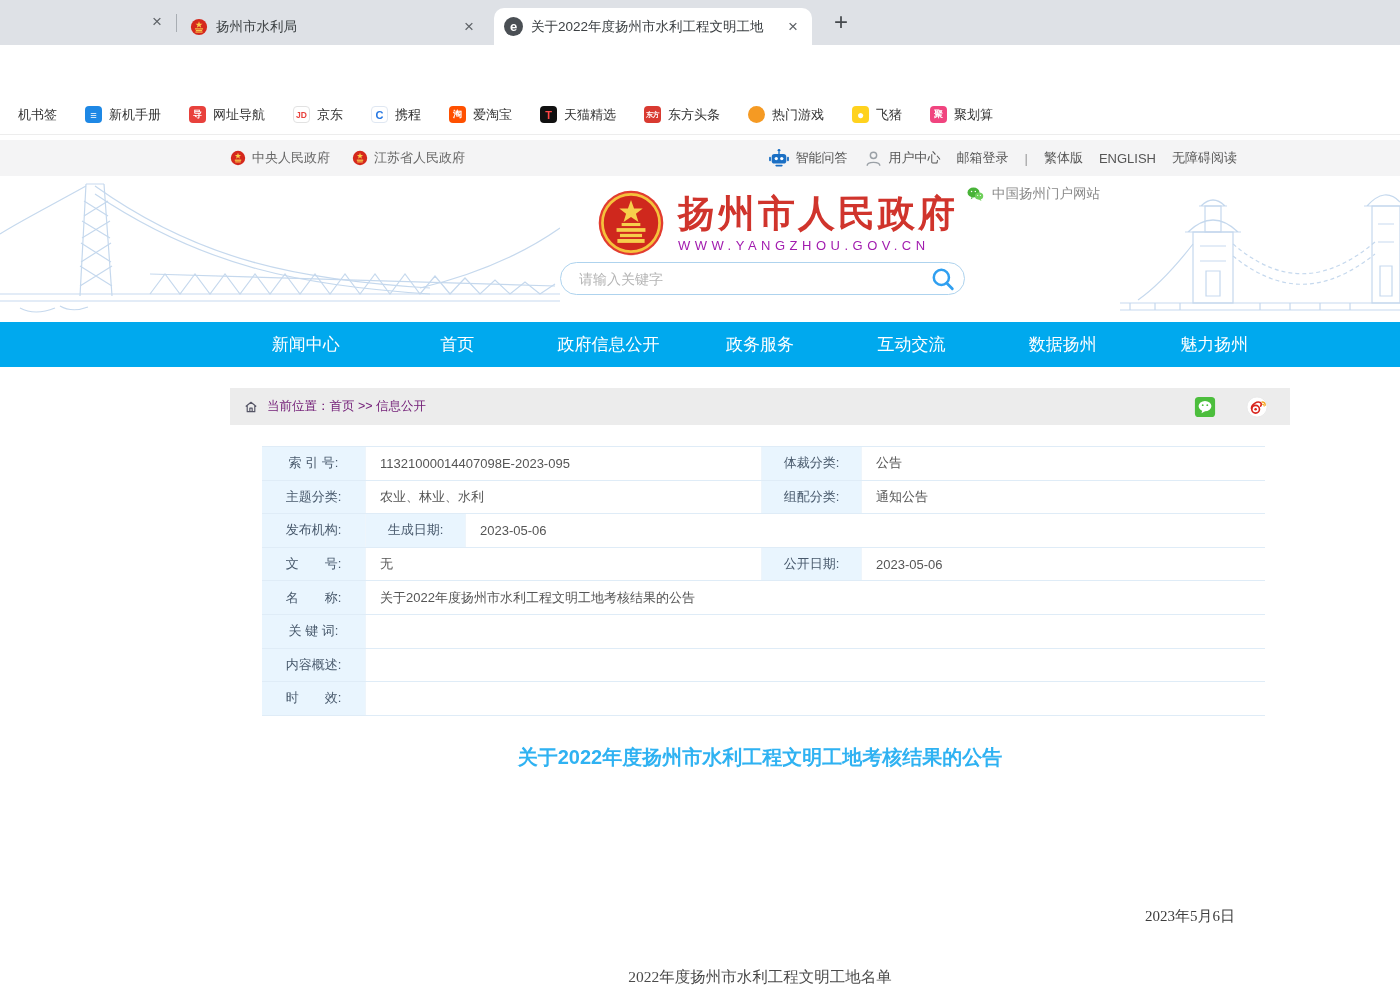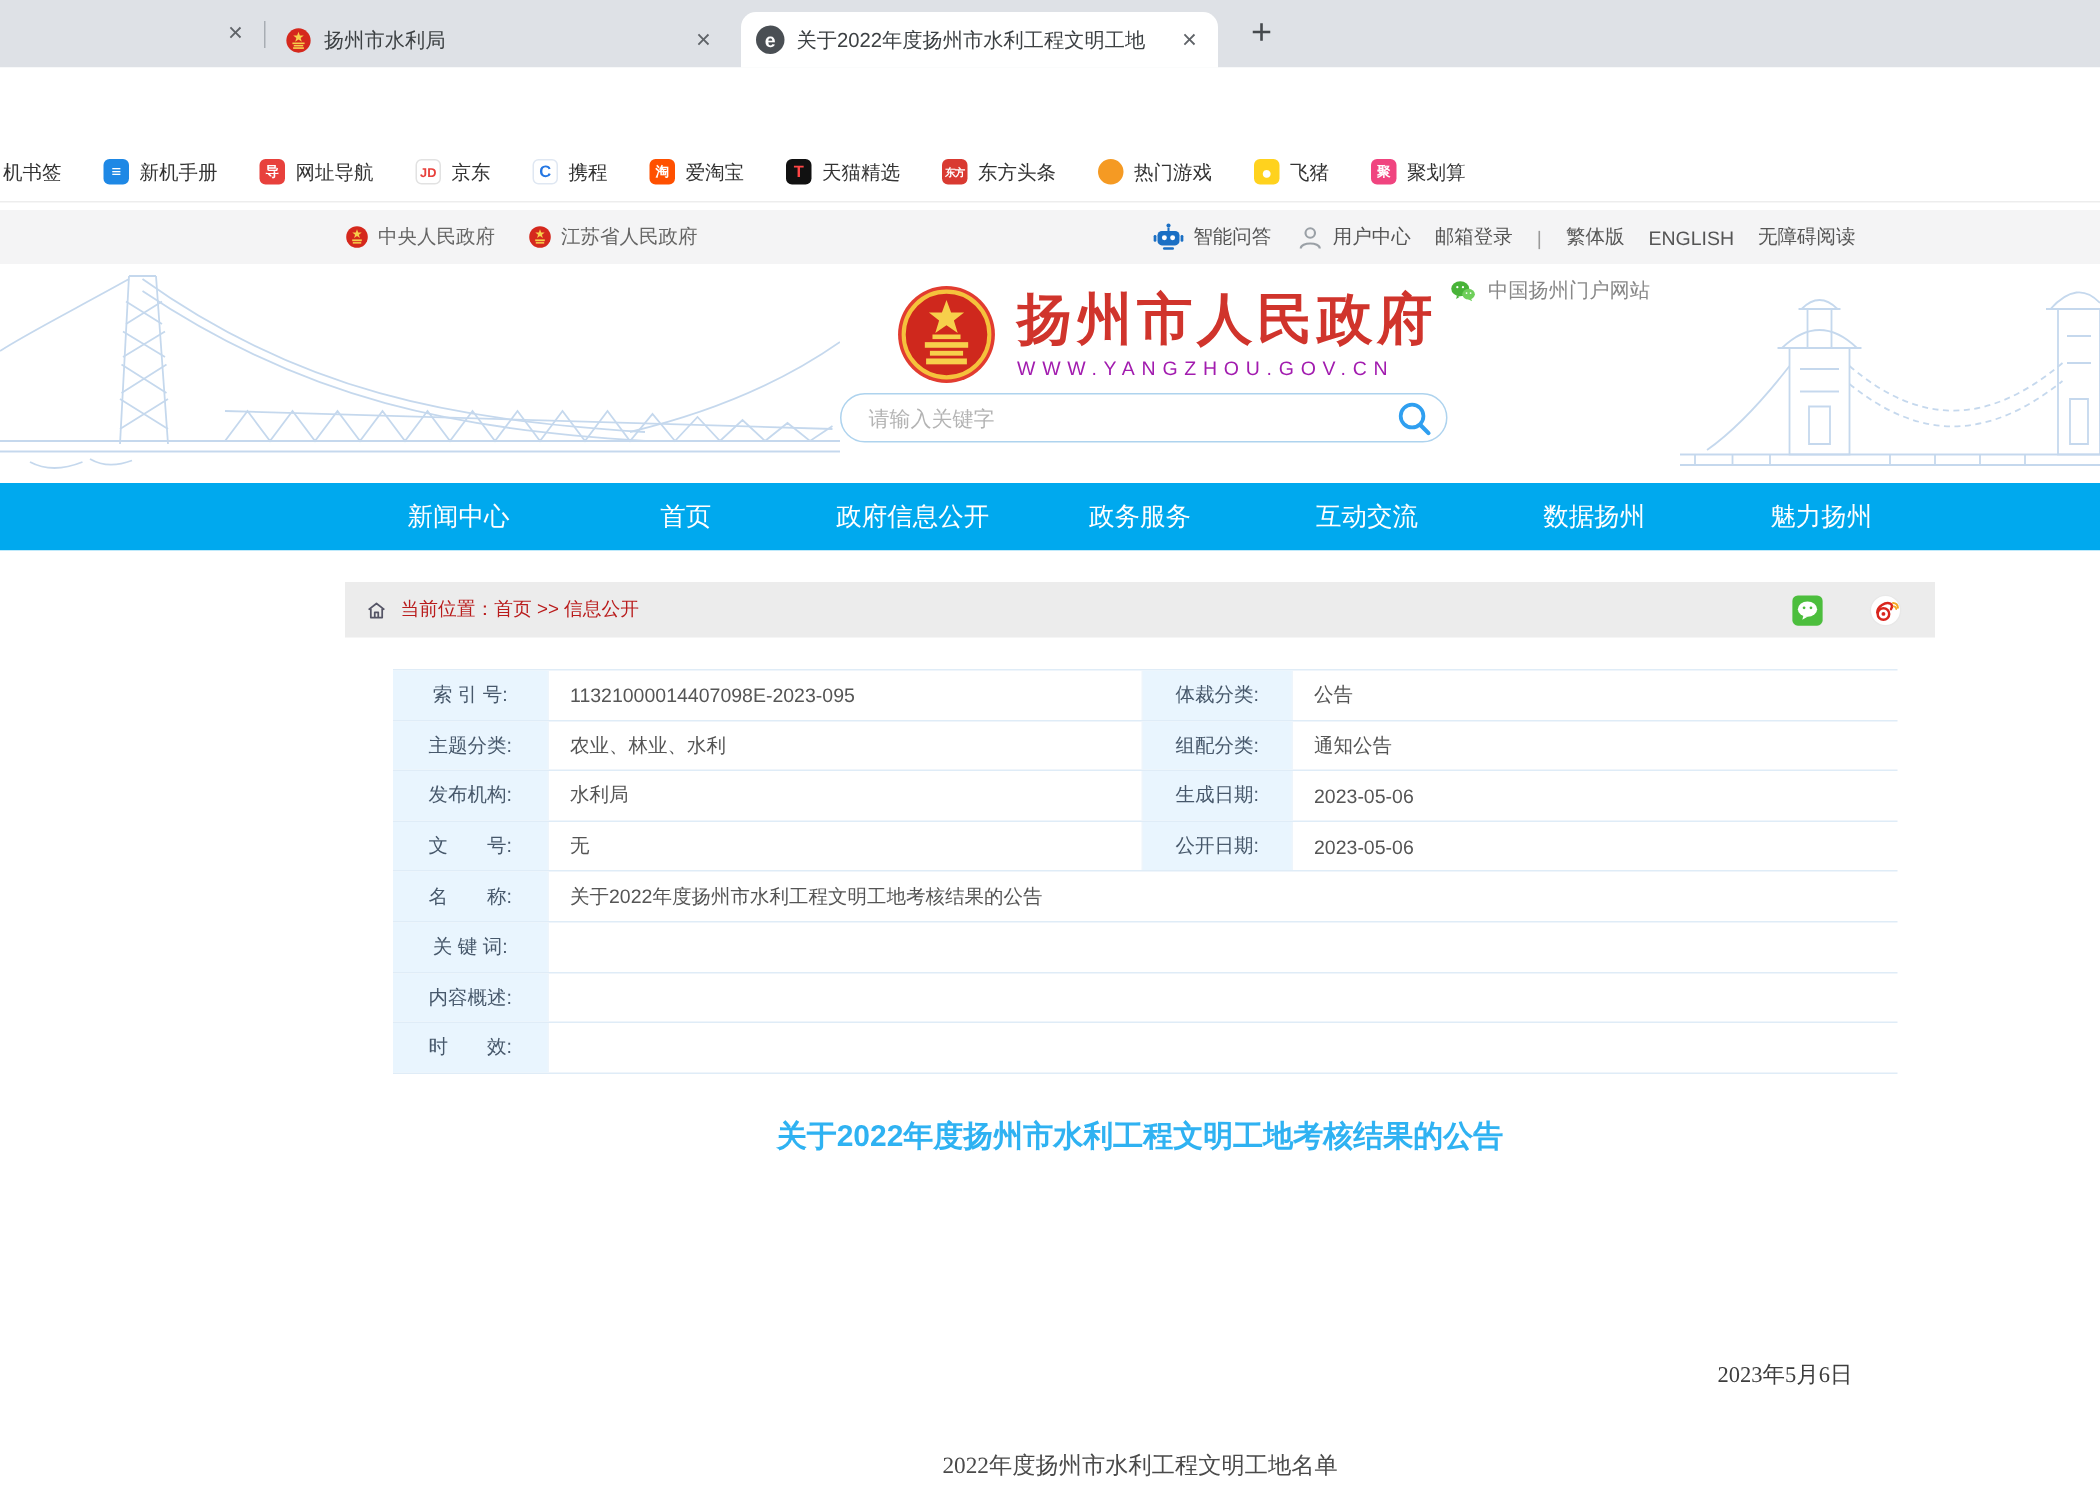--- a/index.html
+++ b/index.html
@@ -18,21 +18,21 @@
   .e-fav{width:19px;height:19px;flex:0 0 19px;border-radius:50%;background:#4a4f54;color:#fff;font-weight:bold;font-size:13px;line-height:19px;text-align:center;}
   .newtab{position:absolute;left:826px;top:8px;width:30px;height:30px;font-size:24px;color:#45494d;text-align:center;line-height:28px;cursor:pointer;border-radius:50%;}
   .toolbar{position:absolute;left:0;top:45px;width:1400px;height:50px;background:#fff;}
   .home-btn{position:absolute;left:10px;top:57px;cursor:pointer;}
   .urlpill{position:absolute;left:58px;top:52px;width:1272px;height:36px;background:#f0f2f4;border-radius:18px;display:flex;align-items:center;padding:0 14px;box-sizing:border-box;}
   .sec-label{font-size:15px;color:#5f6368;margin:0 6px 0 7px;}
   .url-div{width:1px;height:20px;background:#c4c7cb;margin:0 13px 0 7px;}
   .url-text{font-size:15.5px;color:#202124;white-space:nowrap;overflow:hidden;}
   .tb-right{position:absolute;right:4px;top:57px;display:flex;gap:14px;}
   
-  .bookmarks{position:absolute;left:0;top:95px;width:1400px;height:40px;background:#fff;border-bottom:1px solid #ededed;display:flex;align-items:center;gap:28px;box-sizing:border-box;padding-left:2px;}
+  .bookmarks{position:absolute;left:0;top:95px;width:1400px;height:40px;background:#fff;border-bottom:1px solid #ededed;display:flex;align-items:center;gap:28px;box-sizing:border-box;padding-left:18px;}
   .bm{display:flex;align-items:center;gap:7px;font-size:13px;color:#333;cursor:pointer;white-space:nowrap;}
   .bmi{width:17px;height:17px;border-radius:4px;color:#fff;font-size:9px;font-weight:bold;display:flex;align-items:center;justify-content:center;box-sizing:border-box;overflow:hidden;}
   .bm-blue{background:#1e88e5;font-size:11px;}
   .bm-red{background:#e8413c;}
   .bm-jd{background:#fff;border:1px solid #e2e2e2;color:#e8413c;font-size:8.5px;}
   .bm-ctrip{background:#fff;border:1px solid #dfe7f2;color:#2577e3;font-size:11px;}
   .bm-tao{background:#ff5000;}
   .bm-tm{background:#111;color:#ff4646;font-size:11px;}
   .bm-df{background:#d93a31;font-size:7px;letter-spacing:-.5px;}
   .bm-game{background:#f59a23;border-radius:50%;}
@@ -56,21 +56,21 @@
   .searchbox{position:absolute;left:560px;top:86px;width:405px;height:33px;border:1px solid #aed3ee;border-radius:17px;background:#fff;display:flex;align-items:center;padding:0 8px 0 16px;box-sizing:border-box;}
   .searchbox input{flex:1;border:none;outline:none;font-size:14px;color:#333;background:transparent;font-family:inherit;}
   .searchbox input::placeholder{color:#b4b4b4;}
   
   .nav{position:absolute;left:0;top:322px;width:1400px;height:45px;background:#00a9ee;}
   .nav-inner{margin-left:230px;width:1060px;height:45px;display:flex;}
   .nav-item{flex:1;display:flex;align-items:center;justify-content:center;color:#fff;font-size:17px;cursor:pointer;}
   
   .content{position:absolute;left:0;top:367px;width:1400px;height:630px;background:#fff;}
   .crumb{position:absolute;left:230px;top:21px;width:1060px;height:37px;background:#ececec;display:flex;align-items:center;padding:0 14px;box-sizing:border-box;}
-  .crumb-text{font-size:12.5px;color:#b91c1c;margin-left:9px;}
+  .crumb-text{font-size:12.5px;color:#701a75;margin-left:9px;}
   .crumb-icons{margin-left:auto;display:flex;gap:30px;align-items:center;padding-right:8px;}
   .meta-table{position:absolute;left:262px;top:79px;width:1003px;border-top:1px solid #dfecf7;font-size:13px;}
   .mrow{display:flex;height:32.6px;border-bottom:1px solid #dfecf7;}
   .mcell{display:flex;align-items:center;box-sizing:border-box;}
   .lab{background:#e9f5fe;color:#47586b;justify-content:center;border-right:1px solid #eef5fb;}
   .val{color:#555;padding-left:14px;border-right:1px solid #eef5fb;}
   .w1{width:104px;}
   .v1{width:396px;}
   .w2{width:100px;}
   .v2{flex:1;border-right:none;}
@@ -351,21 +351,20 @@
         <div class="mcell val v2">公告</div>
       </div>
       <div class="mrow">
         <div class="mcell lab w1">主题分类:</div>
         <div class="mcell val v1">农业、林业、水利</div>
         <div class="mcell lab w2">组配分类:</div>
         <div class="mcell val v2">通知公告</div>
       </div>
       <div class="mrow">
         <div class="mcell lab w1">发布机构:</div>
-        <div class="mcell val v1">水利局</div>
         <div class="mcell lab w2">生成日期:</div>
         <div class="mcell val v2">2023-05-06</div>
       </div>
       <div class="mrow">
         <div class="mcell lab w1">文　　号:</div>
         <div class="mcell val v1">无</div>
         <div class="mcell lab w2">公开日期:</div>
         <div class="mcell val v2">2023-05-06</div>
       </div>
       <div class="mrow">

